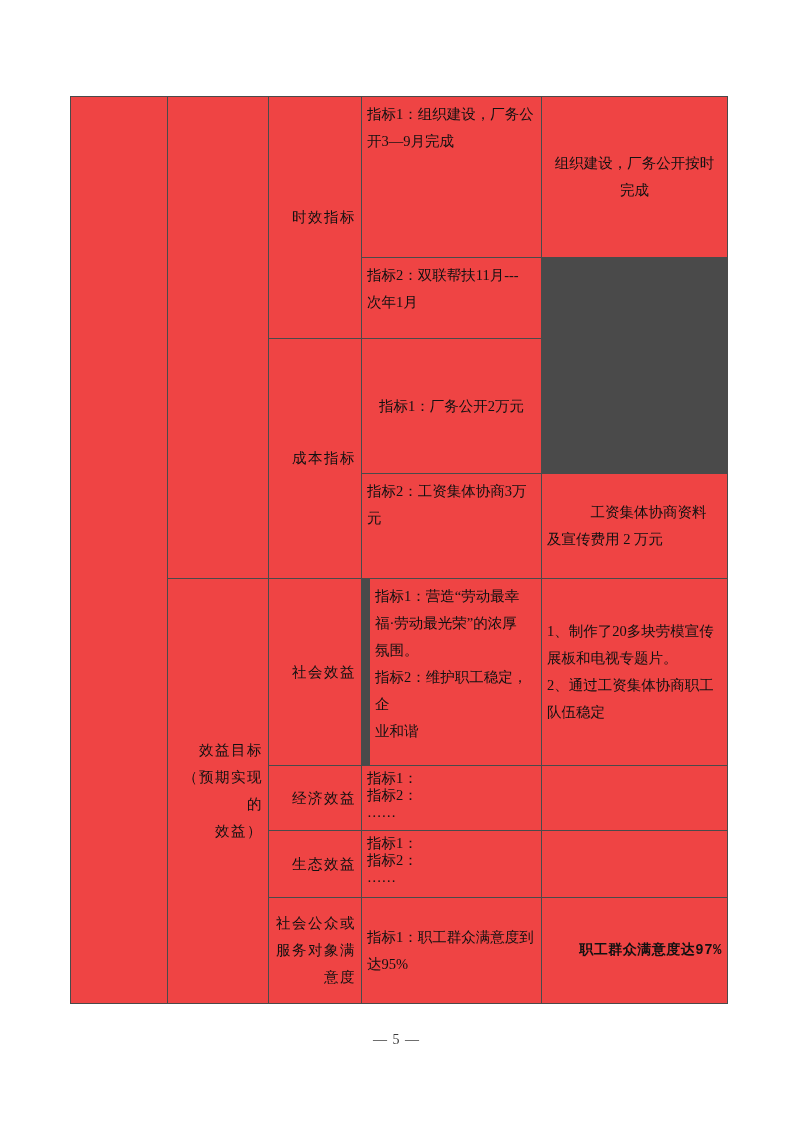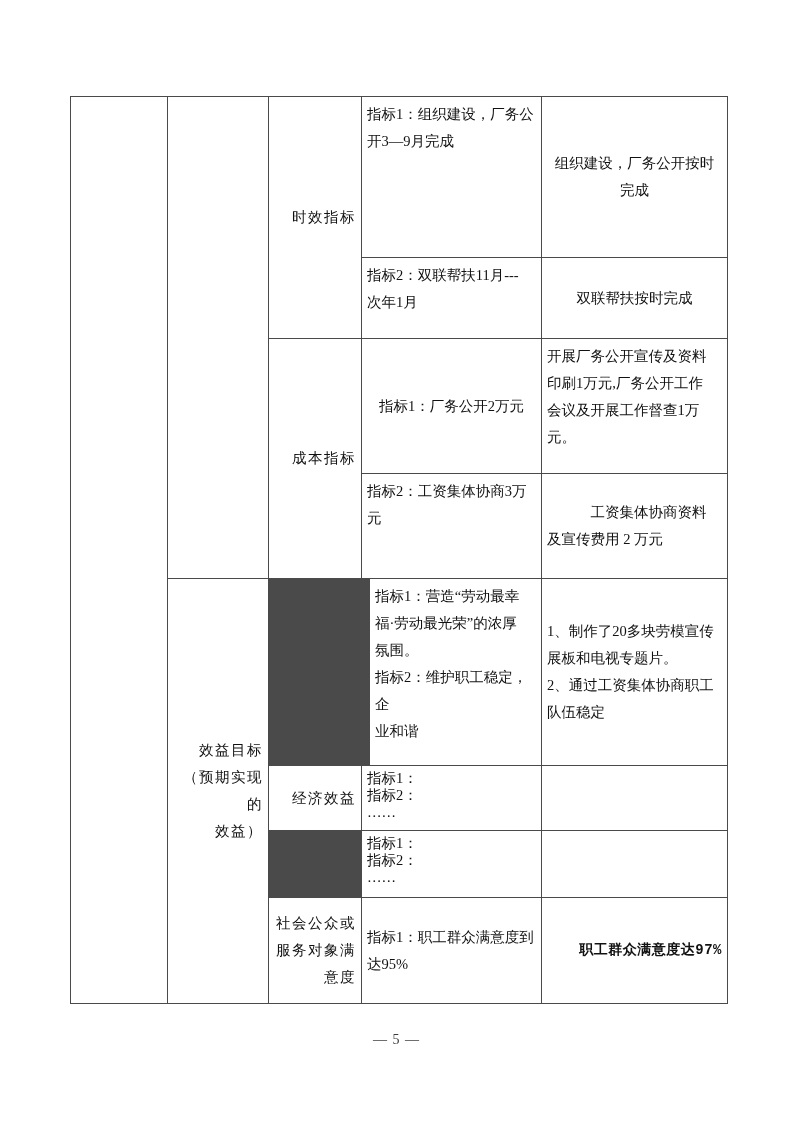--- a/index.html
+++ b/index.html
@@ -17,21 +17,21 @@
     position: absolute; left: 70px; top: 96px;
     width: 658px; height: 908px;
     display: grid;
     grid-template-columns: 96px 100px 92px 179px 185px;
     grid-template-rows: 160px 80px 134px 104px 186px 64px 66px 105px;
     gap: 1px;
     background: #4a4a4a;          
     border: 1px solid #4a4a4a;
   }
   .cell {
-    background: #ffffff;
+    background: #ef4444;
     padding: 4px 5px;
     font-size: 14.5px;
     line-height: 27px;
     white-space: pre-line;
     overflow: hidden;
     display: flex; flex-direction: column;
     justify-content: flex-start;
     text-align: left;
   }
   .v-mid  { justify-content: center; }
@@ -61,53 +61,50 @@
 
     <div class="cell" style="grid-column:2/3; grid-row:1/5;"></div>
 
     <div class="cell hdr" style="grid-column:3/4; grid-row:1/3;">时效指标</div>
     <div class="cell" style="grid-column:4/5; grid-row:1/2;">指标1：组织建设，厂务公
 开3—9月完成</div>
     <div class="cell v-mid h-ctr" style="grid-column:5/6; grid-row:1/2;">组织建设，厂务公开按时
 完成</div>
     <div class="cell" style="grid-column:4/5; grid-row:2/3;">指标2：双联帮扶11月---
 次年1月</div>
-    <div class="cell v-mid h-ctr" style="grid-column:5/6; grid-row:2/3;">双联帮扶按时完成</div>
 
     <div class="cell hdr" style="grid-column:3/4; grid-row:3/5;">成本指标</div>
     <div class="cell v-mid h-ctr" style="grid-column:4/5; grid-row:3/4;">指标1：厂务公开2万元</div>
-    <div class="cell" style="grid-column:5/6; grid-row:3/4;">开展厂务公开宣传及资料
-印刷1万元,厂务公开工作
-会议及开展工作督查1万
-元。</div>
     <div class="cell" style="grid-column:4/5; grid-row:4/5;">指标2：工资集体协商3万
 元</div>
     <div class="cell v-mid" style="grid-column:5/6; grid-row:4/5;">　　　工资集体协商资料
 及宣传费用 2 万元</div>
 
     <div class="cell hdr" style="grid-column:2/3; grid-row:5/9;">效益目标
 （预期实现的
 效益）</div>
 
+    <div class="cell hdr" style="grid-column:3/4; grid-row:5/6;">社会效益</div>
     <div class="cell" style="grid-column:4/5; grid-row:5/6;margin-left:8px;">指标1：营造“劳动最幸
 福·劳动最光荣”的浓厚
 氛围。
 指标2：维护职工稳定，企
 业和谐</div>
     <div class="cell v-mid" style="grid-column:5/6; grid-row:5/6;">1、制作了20多块劳模宣传
 展板和电视专题片。
 2、通过工资集体协商职工
 队伍稳定</div>
 
     <div class="cell hdr" style="grid-column:3/4; grid-row:6/7;">经济效益</div>
     <div class="cell tight" style="grid-column:4/5; grid-row:6/7;">指标1：
 指标2：
 ……</div>
     <div class="cell" style="grid-column:5/6; grid-row:6/7;"></div>
 
+    <div class="cell hdr" style="grid-column:3/4; grid-row:7/8;">生态效益</div>
     <div class="cell tight" style="grid-column:4/5; grid-row:7/8;">指标1：
 指标2：
 ……</div>
     <div class="cell" style="grid-column:5/6; grid-row:7/8;"></div>
 
     <div class="cell hdr" style="grid-column:3/4; grid-row:8/9;">社会公众或
 服务对象满
 意度</div>
     <div class="cell v-mid" style="grid-column:4/5; grid-row:8/9;">指标1：职工群众满意度到
 达95%</div>

